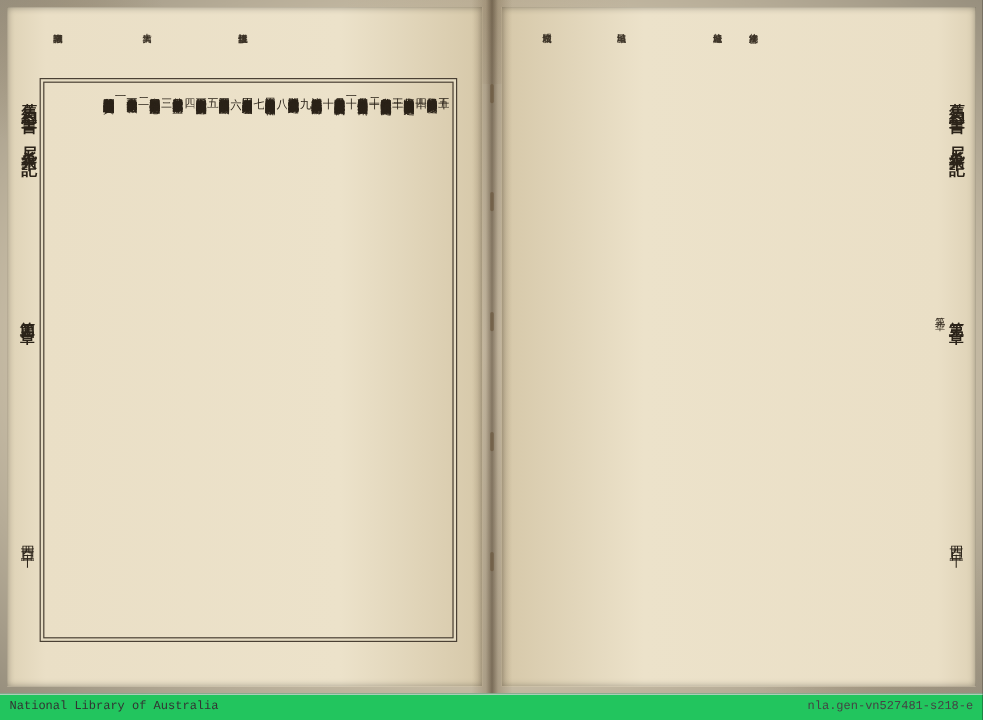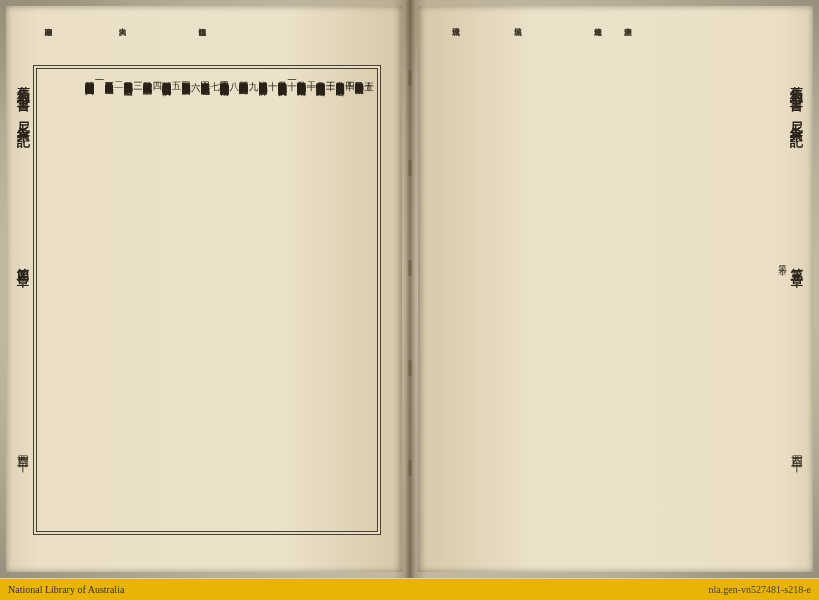--- a/index.html
+++ b/index.html
@@ -101,24 +101,24 @@
 
   
   .stain{position:absolute;border-radius:50%;pointer-events:none;}
   .s1{left:-40px;top:-30px;width:200px;height:160px;background:radial-gradient(circle,rgba(120,95,60,.22),rgba(120,95,60,0) 70%);}
   .s2{right:-30px;bottom:-40px;width:240px;height:180px;background:radial-gradient(circle,rgba(120,95,60,.20),rgba(120,95,60,0) 70%);}
   .s3{left:30%;top:-50px;width:320px;height:120px;background:radial-gradient(circle,rgba(140,115,75,.15),rgba(140,115,75,0) 70%);}
 
   
   .footer{
     position:absolute;left:0;bottom:0;width:819px;height:22px;
-    background:#eab308;border-top:1px solid #cfcfcf;
+    background:#22c55e;border-top:1px solid #cfcfcf;
     display:flex;align-items:center;justify-content:space-between;
     padding:0 8px;box-sizing:border-box;
-    font-family:Liberation Serif, serif;font-size:10px;color:#333;
+    font-family:Liberation Mono, monospace;font-size:10px;color:#333;
   }
   .footer .right{color:#444;}
 </style>
 </head>
 <body>
 
 <div id="page">
 
   <div class="book">
 

